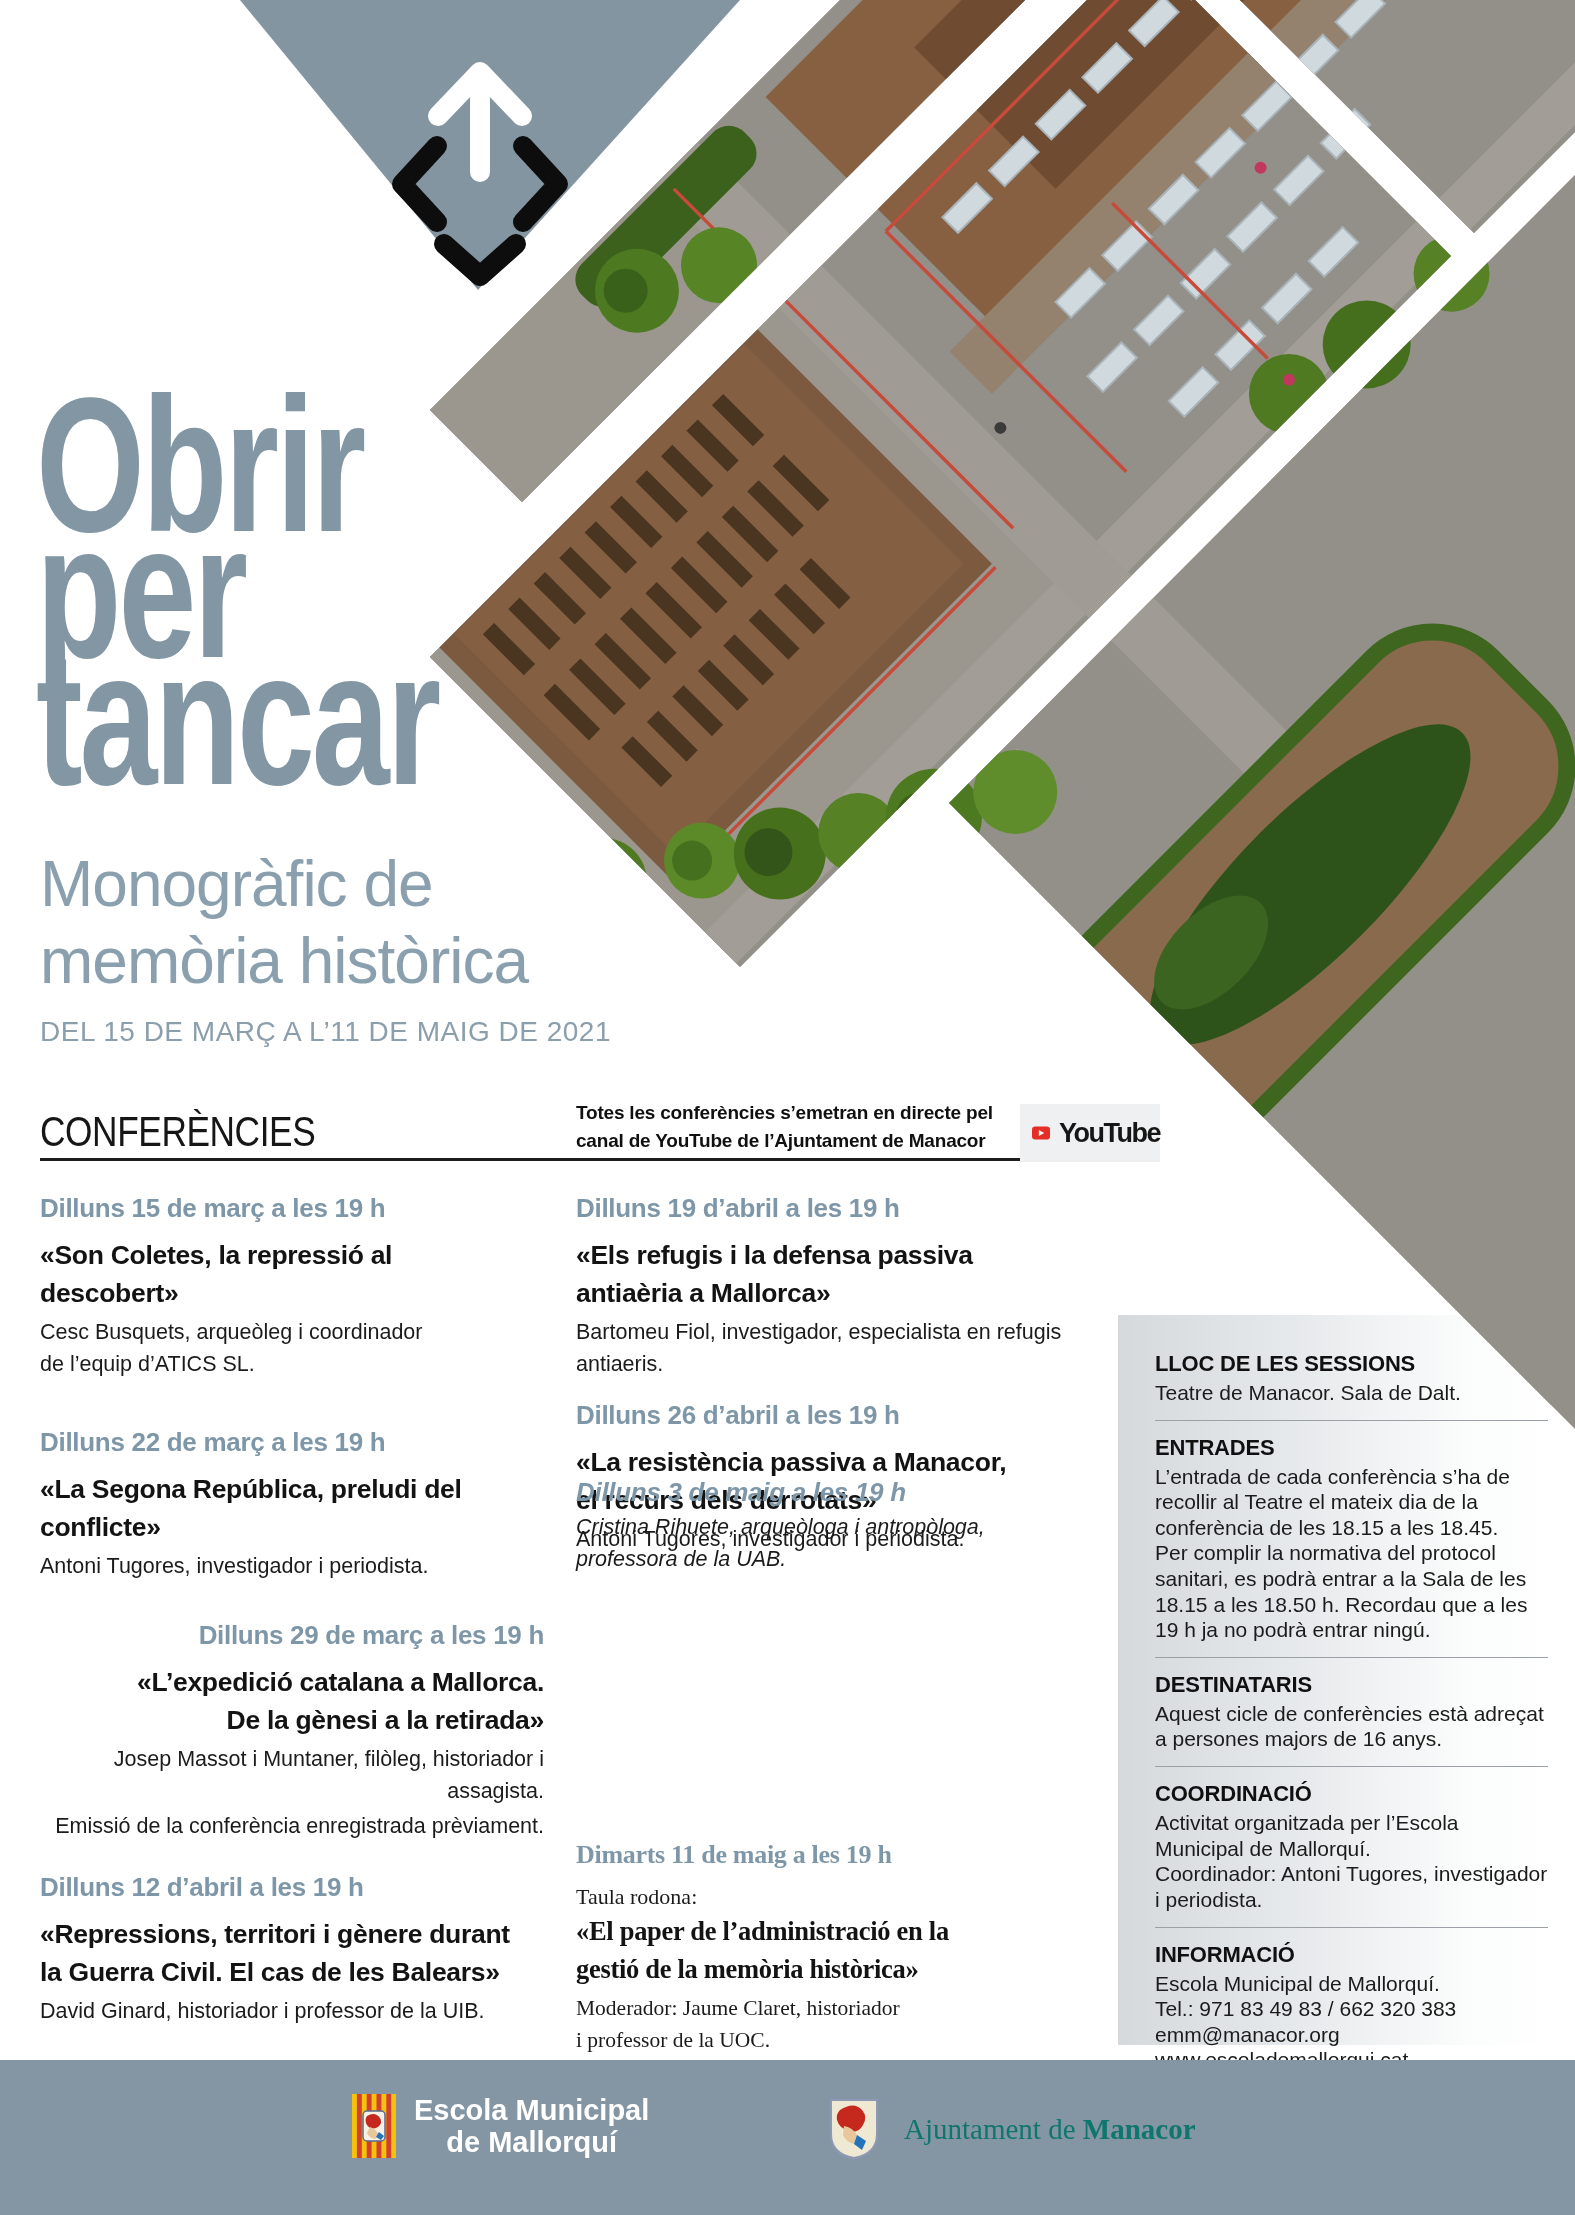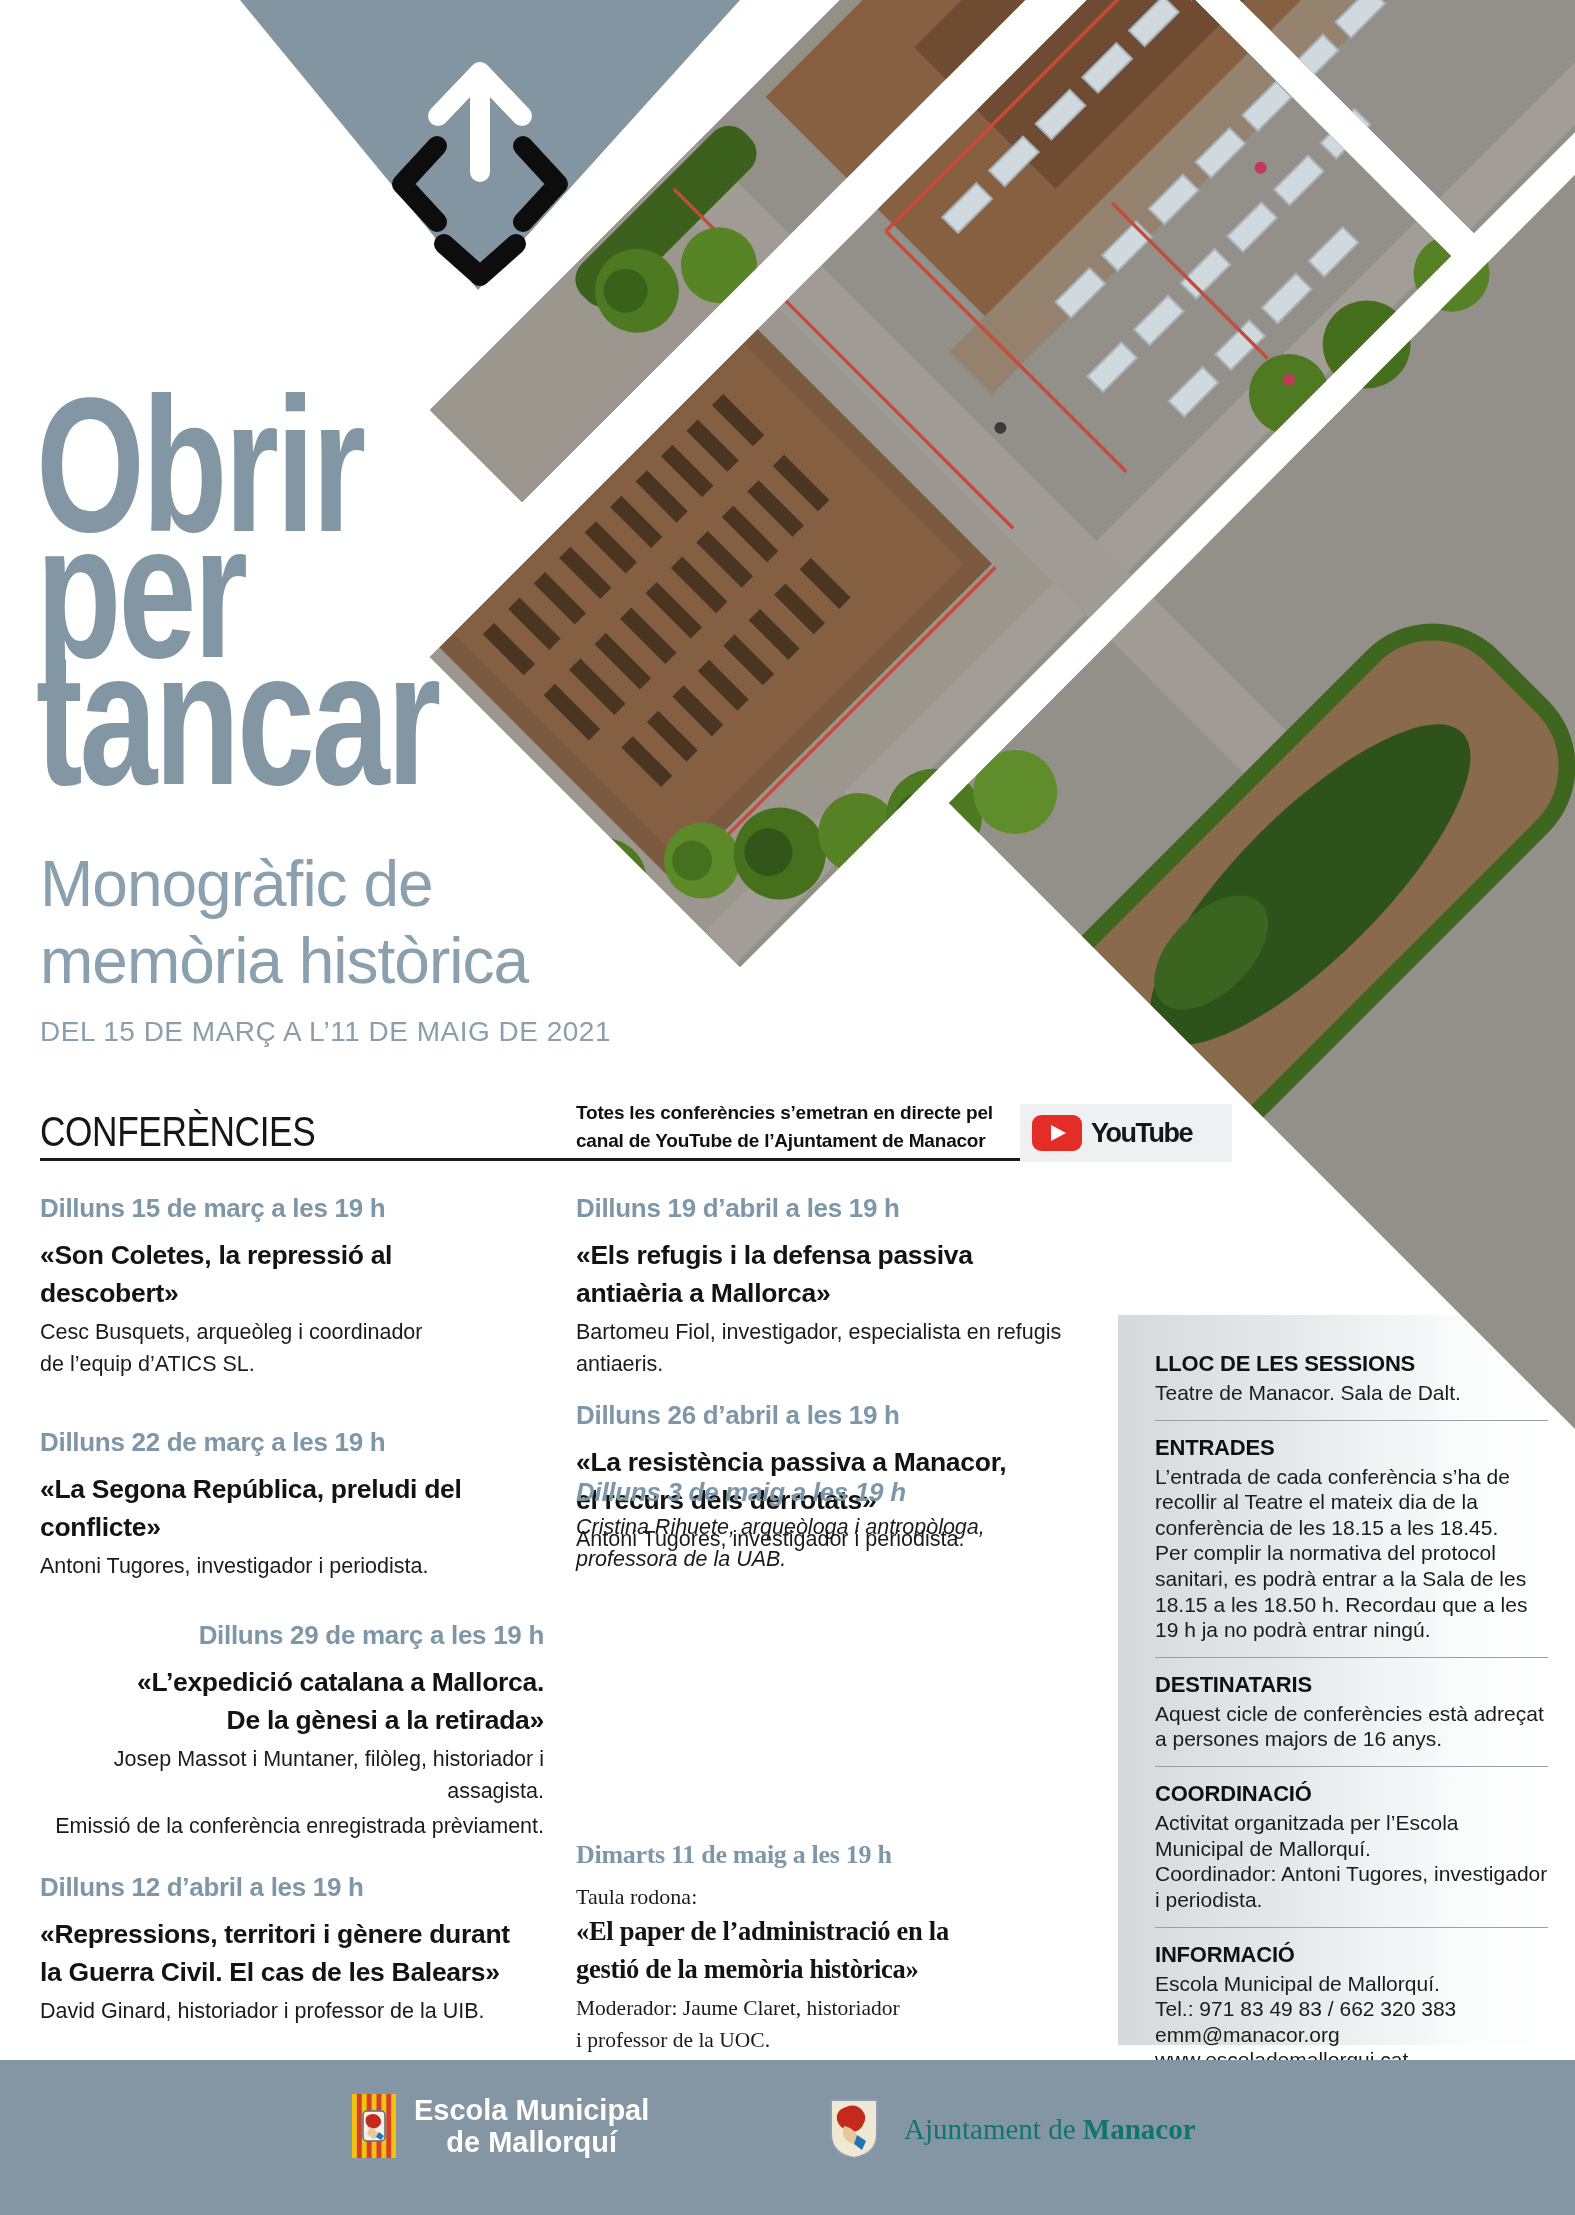--- a/index.html
+++ b/index.html
@@ -31,21 +31,21 @@
   .conf-header{
     left:40px;top:1108px;font-size:42px;color:#161616;letter-spacing:-.5px;
     transform:scale(.84,1);transform-origin:left top;white-space:nowrap;
   }
   .rule{left:40px;top:1158px;width:1077px;height:3px;background:#1c1c1c;}
   .yt-note{
     left:576px;top:1099px;font-size:19px;font-weight:bold;line-height:1.45;
     white-space:pre-line;color:#101010;letter-spacing:-.2px;width:470px;
   }
   .yt-badge{
-    left:1020px;top:1104px;width:212px;height:58px;background:#eef0f1;
+    left:1020px;top:1104px;width:140px;height:58px;background:#eef0f1;
     display:flex;align-items:center;gap:9px;padding-left:12px;box-sizing:border-box;
   }
   .yt-label{font-size:27px;font-weight:bold;letter-spacing:-1.5px;color:#161616;}
   
   .c-item{position:absolute;width:520px;}
   .c-date{font-size:26px;font-weight:bold;color:#7e97a8;letter-spacing:-.3px;white-space:nowrap;}
   .c-pre{font-size:22px;margin-top:14px;color:#1b1b1b;}
   .c-pre:empty{display:none;margin:0;}
   .c-title{
     font-size:26.5px;font-weight:bold;color:#131313;line-height:1.45;

